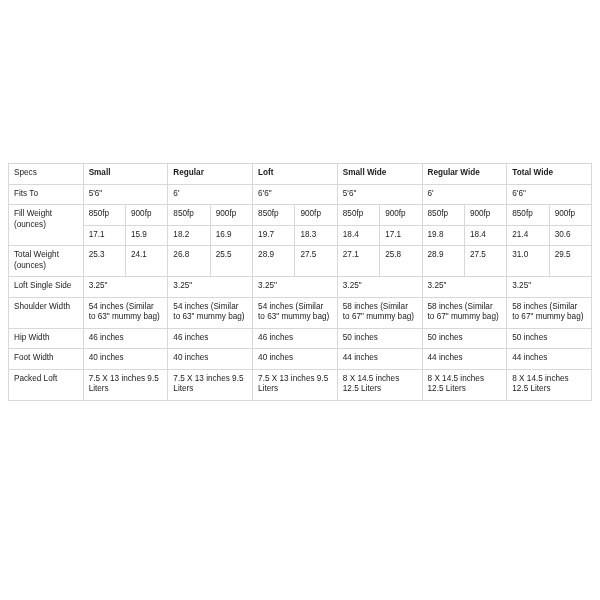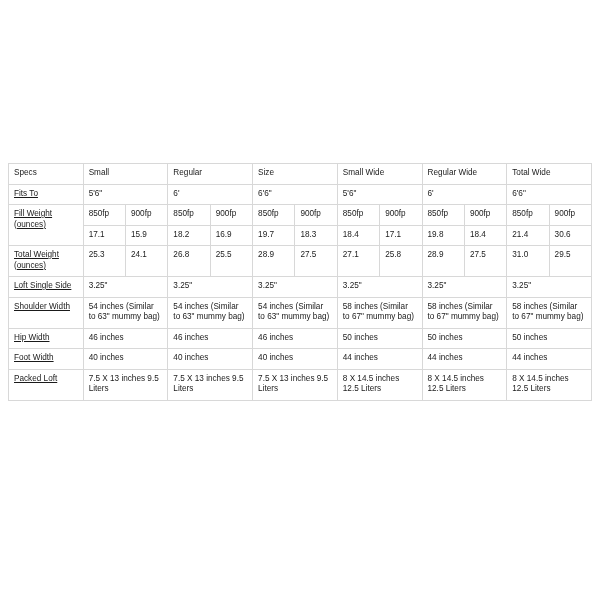--- a/index.html
+++ b/index.html
@@ -35,25 +35,24 @@
     padding: 4px 5px 5px 5px;
     font-size: 8.2px;
     line-height: 1.28;
     vertical-align: top;
     text-align: left;
     font-weight: normal;
     color: #1a1a1a;
     word-wrap: break-word;
   }
   table.spec-table th {
-    font-weight: normal;
+    font-weight: bold;
   }
   .rowlabel {
     font-weight: bold;
-    text-decoration: underline;
   }
   .hdr-specs {
     font-weight: normal;
   }
   .note {
     position: absolute;
     left: 8px;
     top: 420px;
     font-size: 8.2px;
     color: #1a1a1a;
@@ -82,21 +81,21 @@
         <col class="c-half">
           <col class="c-half">
         <col class="c-half">
           <col class="c-half">
       </colgroup>
       <tbody>
         <tr>
           <td class="hdr-specs">Specs</td>
           <th colspan="2">Small</th>
           <th colspan="2">Regular</th>
-          <th colspan="2">Size</th>
+          <th colspan="2">Loft</th>
           <th colspan="2">Small Wide</th>
           <th colspan="2">Regular Wide</th>
           <th colspan="2">Total Wide</th>
         </tr>
 
         <tr>
           <td class="rowlabel">Fits To</td>
           <td colspan="2">5'6"</td>
           <td colspan="2">6'</td>
           <td colspan="2">6'6"</td>

